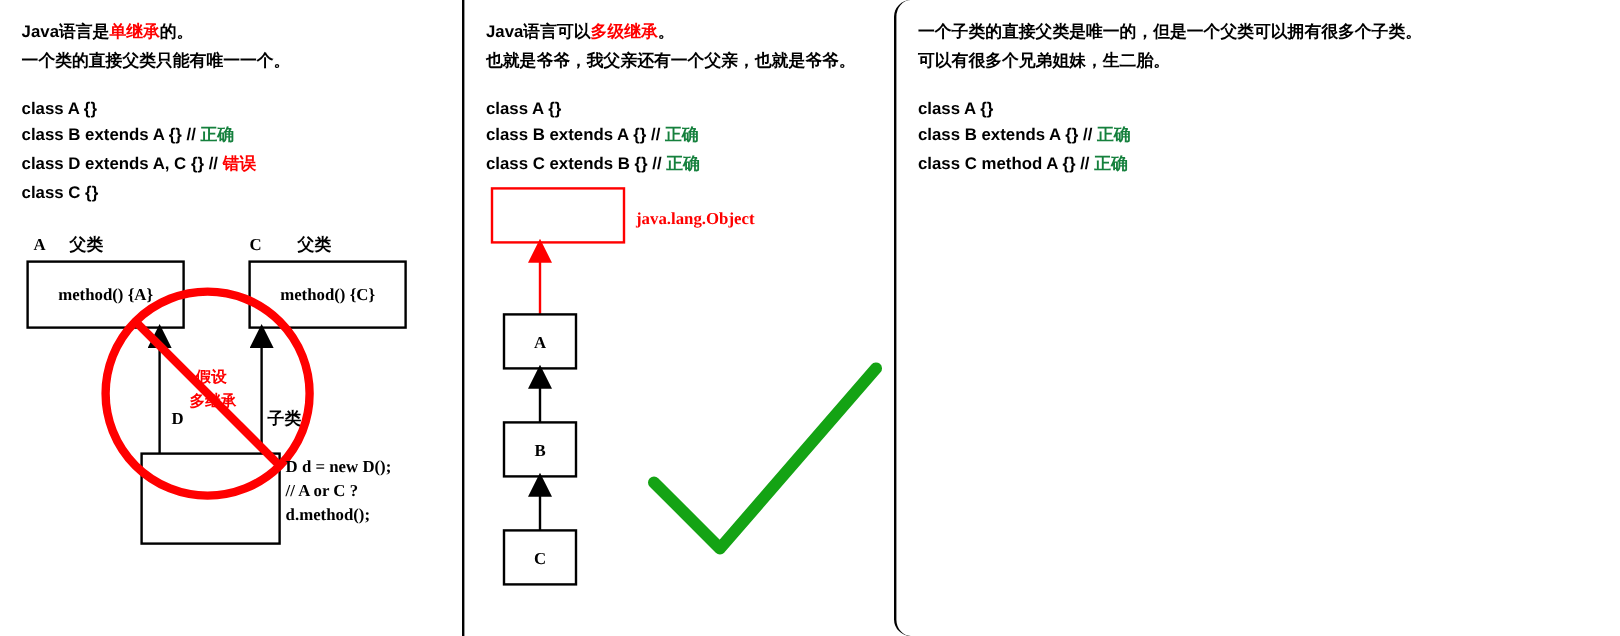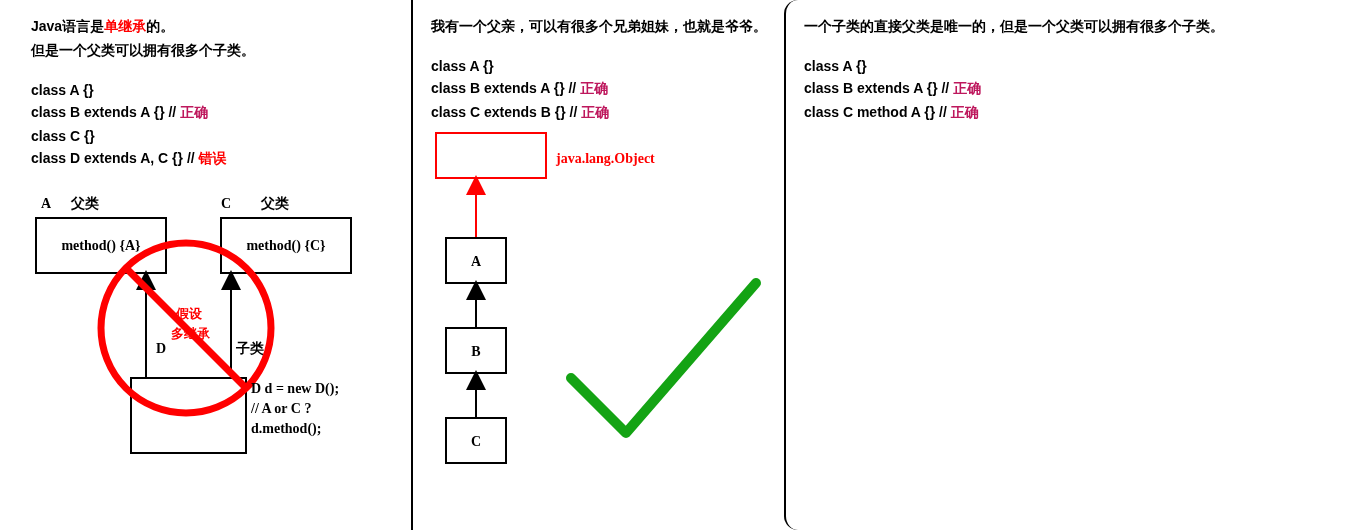--- a/index.html
+++ b/index.html
@@ -16,51 +16,50 @@
     overflow: hidden;
   }
   .cols {
     display: flex;
     width: 100%;
     height: 100%;
   }
   .col {
     position: relative;
     padding: 12px 18px 0 18px;
-    margin-left: 13px;
   }
   .col1 { width: 385px; }
   .col2 { width: 360px; border-left: 2px solid #000; }
   .col3 { flex: 1; border-left: 2px solid #000; border-radius: 14px; }
   .line { margin: 6px 0; white-space: nowrap; }
   .red { color: #ff0000; }
-  .green { color: #be185d; }
+  .green { color: #15803d; }
   .spacer { height: 10px; }
   .diagram { position: relative; font-family: Liberation Serif, serif; }
   svg { display: block; }
 </style>
 </head>
 <body>
 
 <div class="cols">
 
   <div class="col col1">
     <div class="line">
       <span>Java语言是</span><span class="red">单继承</span><span>的。</span>
     </div>
-    <div class="line">但是一个父类可以拥有很多个子类。</div>
+    <div class="line">一个类的直接父类只能有唯一一个。</div>
     <div class="spacer"></div>
     <div class="line">class A {}</div>
     <div class="line">
       <span>class B extends A {} // </span><span class="green">正确</span>
     </div>
-    <div class="line">class C {}</div>
     <div class="line">
       <span>class D extends A, C {} // </span><span class="red">错误</span>
     </div>
+    <div class="line">class C {}</div>
 
     <div class="diagram" style="margin-top:20px;">
       <svg width="360" height="280">
 
         <text x="10" y="20" font-size="14" font-weight="bold">A</text>
         <text x="40" y="20" font-size="14" font-weight="bold">父类</text>
         <text x="190" y="20" font-size="14" font-weight="bold">C</text>
         <text x="230" y="20" font-size="14" font-weight="bold">父类</text>
 
         <rect x="5" y="30" width="130" height="55" fill="none" stroke="#000" stroke-width="2"></rect>
@@ -88,21 +87,24 @@
         <line x1="95" y1="80" x2="215" y2="200" stroke="#ff0000" stroke-width="7"></line>
 
         <text x="220" y="205" font-size="14" font-weight="bold">D d = new D();</text>
         <text x="220" y="225" font-size="14" font-weight="bold">// A or C ?</text>
         <text x="220" y="245" font-size="14" font-weight="bold">d.method();</text>
       </svg>
     </div>
   </div>
 
   <div class="col col2">
-    <div class="line">我有一个父亲，可以有很多个兄弟姐妹，也就是爷爷。</div>
+    <div class="line">
+      <span>Java语言可以</span><span class="red">多级继承</span><span>。</span>
+    </div>
+    <div class="line">也就是爷爷，我父亲还有一个父亲，也就是爷爷。</div>
     <div class="spacer"></div>
     <div class="line">class A {}</div>
     <div class="line">
       <span>class B extends A {} // </span><span class="green">正确</span>
     </div>
     <div class="line">
       <span>class C extends B {} // </span><span class="green">正确</span>
     </div>
 
     <div class="diagram">
@@ -134,20 +136,21 @@
         <rect x="15" y="290" width="60" height="45" fill="none" stroke="#000" stroke-width="2"></rect>
         <text x="45" y="318" font-size="14" font-weight="bold" text-anchor="middle">C</text>
 
         <path d="M140,250 L195,305 L325,155" fill="none" stroke="#14a314" stroke-width="10" stroke-linecap="round" stroke-linejoin="round"></path>
       </svg>
     </div>
   </div>
 
   <div class="col col3">
     <div class="line">一个子类的直接父类是唯一的，但是一个父类可以拥有很多个子类。</div>
+    <div class="line">可以有很多个兄弟姐妹，生二胎。</div>
     <div class="spacer"></div>
     <div class="line">class A {}</div>
     <div class="line">
       <span>class B extends A {} // </span><span class="green">正确</span>
     </div>
     <div class="line">
       <span>class C method A {} // </span><span class="green">正确</span>
     </div>
 
   </div>

